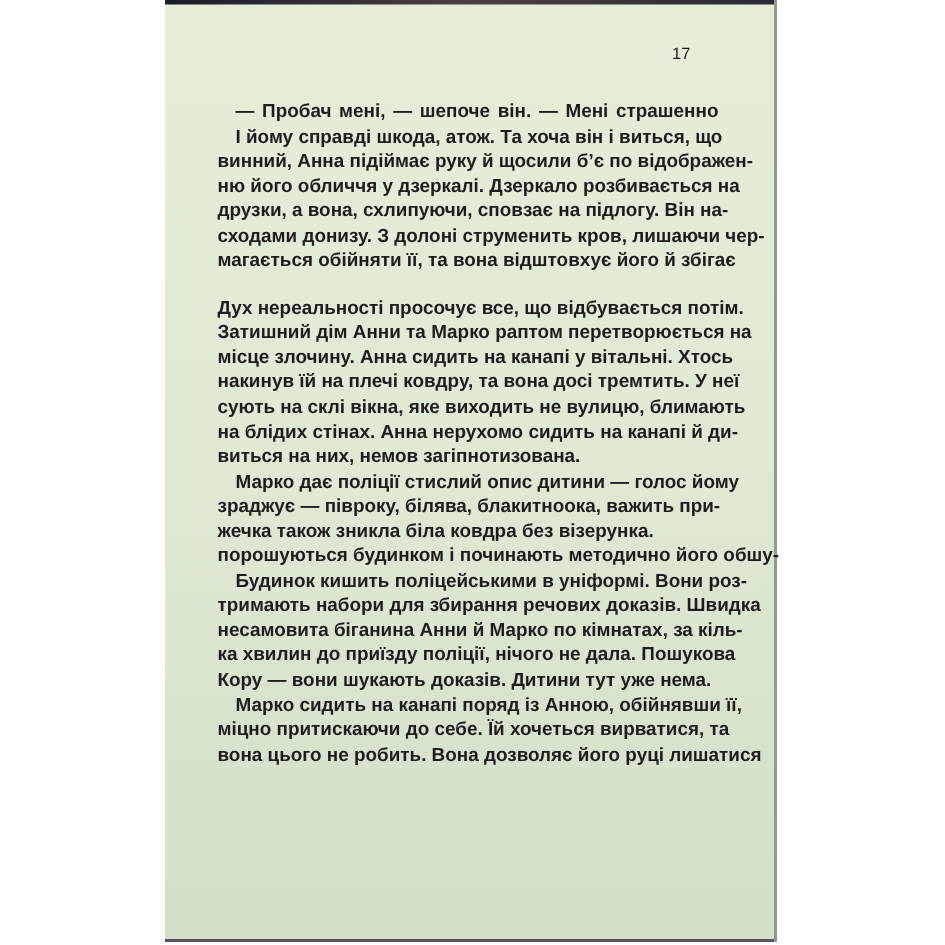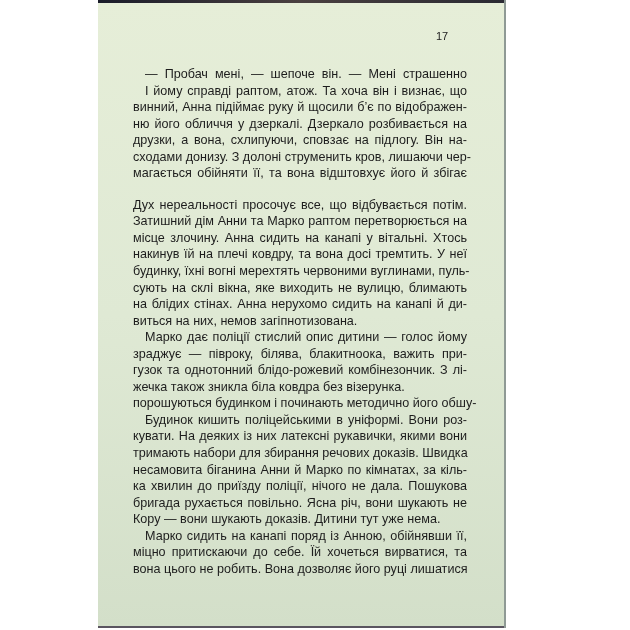--- a/index.html
+++ b/index.html
@@ -1,86 +1,82 @@
 <!DOCTYPE html>
 <html><head>
 <meta charset="utf-8">
 <style>
   html, body { margin:0; padding:0; }
   body {
     width:630px; height:630px; background:#ffffff; position:relative; overflow:hidden;
     font-family:"Liberation Sans", sans-serif;
   }
   .page {
-    position:absolute; left:98px; top:0; width:408px; height:628px;
+    position:absolute; left:110px; top:0; width:408px; height:628px;
     background:linear-gradient(180deg,#e6eed8 0%,#dfe9d4 50%,#d3dfc9 100%);
     border-right:2px solid #8f9a95;
     box-sizing:border-box;
   }
   .page-topstrip {
     position:absolute; left:0; top:0; width:100%; height:3px;
     background:linear-gradient(90deg,#1a1c2a,#4a4040,#2a2a33);
   }
   .page-bottomstrip {
     position:absolute; left:0; bottom:0; width:100%; height:2px;
     background:#5a5560;
   }
   .page-number {
     position:absolute; left:338px; top:30px; font-size:11px; color:#222;
   }
   .text {
     position:absolute; left:35px; top:66px; width:334px;
     font-size:12.6px; line-height:16.55px; color:#1d1d1d;
   }
-  .line { display:block; white-space:nowrap; text-align:justify; text-align-last:justify; height:16.55px; }
+  .line { display:block; white-space:nowrap; text-align:justify; text-align-last:justify; height:16.55px;font-weight:bold; }
   .line.last { text-align-last:left; }
   .line.indent { text-indent:12px; }
   .gap { height:15px; }
 </style>
 </head>
 <body>
 
 <div class="page">
   <div class="page-topstrip"></div>
   <div class="page-number">17</div>
 
   <div class="text">
 
     <span class="line indent">— Пробач мені, — шепоче він. — Мені страшенно</span>
 
-    <span class="line indent">І йому справді раптом, атож. Та хоча він і визнає, що</span>
+    <span class="line indent">І йому справді шкода, атож. Та хоча він і виться, що</span>
     <span class="line">винний, Анна підіймає руку й щосили б’є по відображен-</span>
     <span class="line">ню його обличчя у дзеркалі. Дзеркало розбивається на</span>
     <span class="line">друзки, а вона, схлипуючи, сповзає на підлогу. Він на-</span>
     <span class="line">сходами донизу. З долоні струменить кров, лишаючи чер-</span>
     <span class="line">магається обійняти її, та вона відштовхує його й збігає</span>
 
     <div class="gap"></div>
 
     <span class="line">Дух нереальності просочує все, що відбувається потім.</span>
     <span class="line">Затишний дім Анни та Марко раптом перетворюється на</span>
     <span class="line">місце злочину. Анна сидить на канапі у вітальні. Хтось</span>
     <span class="line">накинув їй на плечі ковдру, та вона досі тремтить. У неї</span>
-    <span class="line">будинку, їхні вогні мерехтять червоними вуглинами, пуль-</span>
     <span class="line">сують на склі вікна, яке виходить не вулицю, блимають</span>
     <span class="line">на блідих стінах. Анна нерухомо сидить на канапі й ди-</span>
     <span class="line last">виться на них, немов загіпнотизована.</span>
 
     <span class="line indent">Марко дає поліції стислий опис дитини — голос йому</span>
     <span class="line">зраджує — півроку, білява, блакитноока, важить при-</span>
-    <span class="line">гузок та однотонний блідо-рожевий комбінезончик. З лі-</span>
     <span class="line last">жечка також зникла біла ковдра без візерунка.</span>
 
     <span class="line">порошуються будинком і починають методично його обшу-</span>
     <span class="line indent">Будинок кишить поліцейськими в уніформі. Вони роз-</span>
-    <span class="line">кувати. На деяких із них латексні рукавички, якими вони</span>
     <span class="line">тримають набори для збирання речових доказів. Швидка</span>
     <span class="line">несамовита біганина Анни й Марко по кімнатах, за кіль-</span>
     <span class="line">ка хвилин до приїзду поліції, нічого не дала. Пошукова</span>
-    <span class="line">бригада рухається повільно. Ясна річ, вони шукають не</span>
     <span class="line last">Кору — вони шукають доказів. Дитини тут уже нема.</span>
 
     <span class="line indent">Марко сидить на канапі поряд із Анною, обійнявши її,</span>
     <span class="line">міцно притискаючи до себе. Їй хочеться вирватися, та</span>
     <span class="line">вона цього не робить. Вона дозволяє його руці лишатися</span>
   </div>
 
   <div class="page-bottomstrip"></div>
 </div>
 

